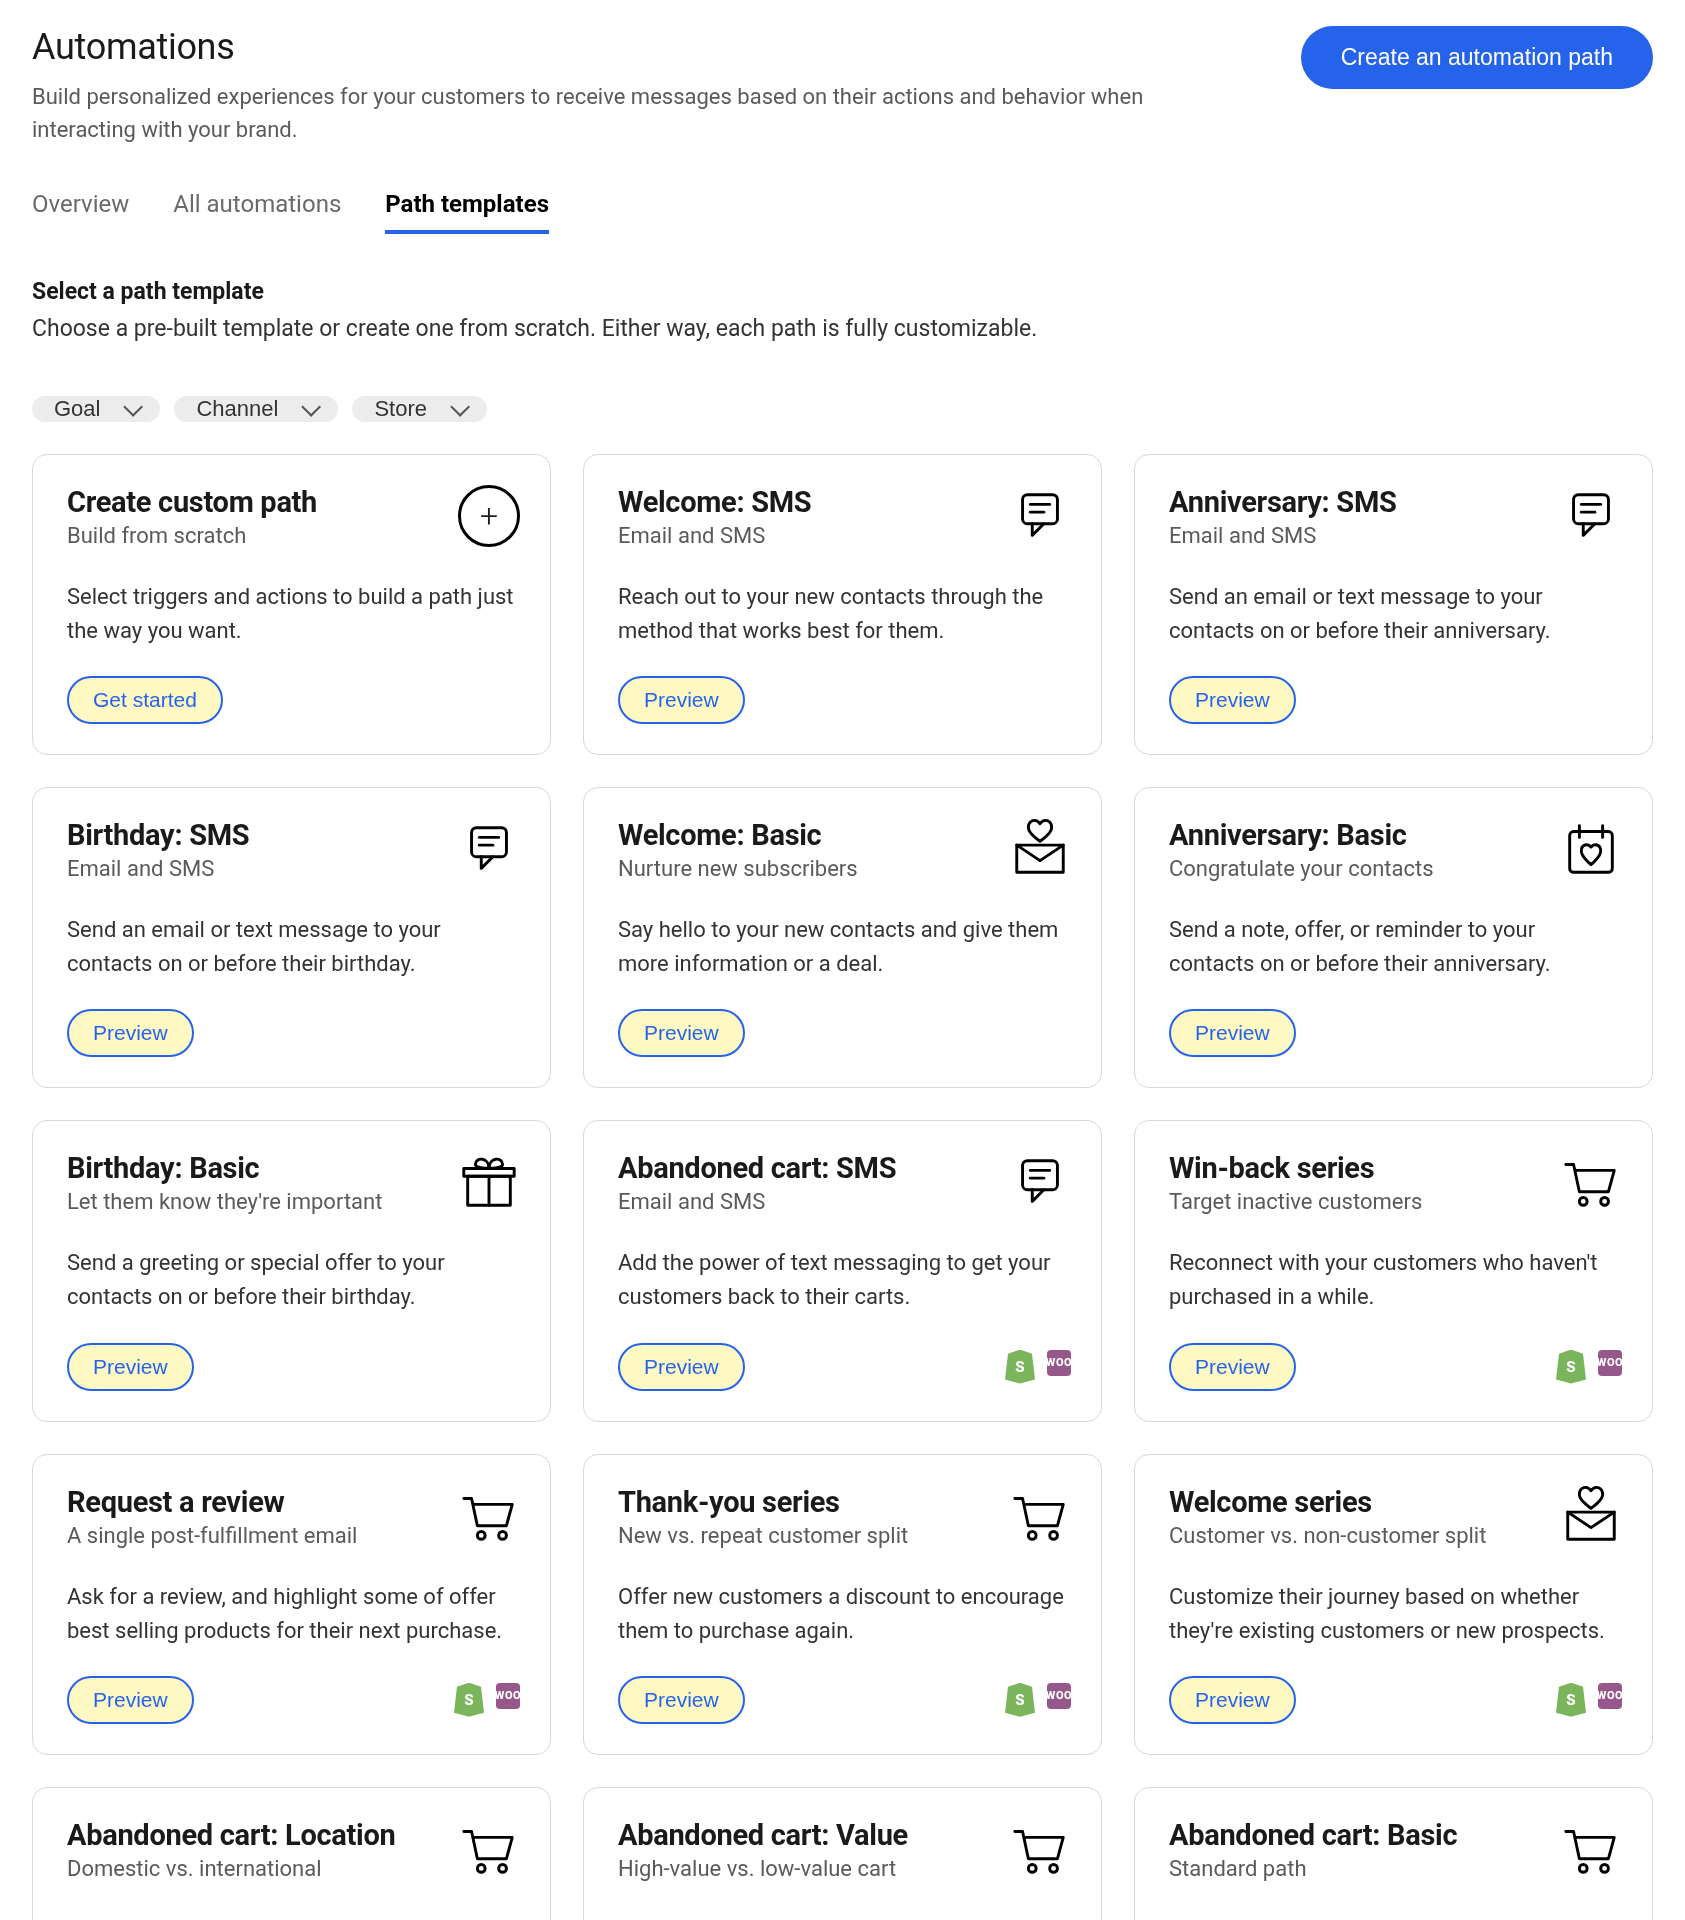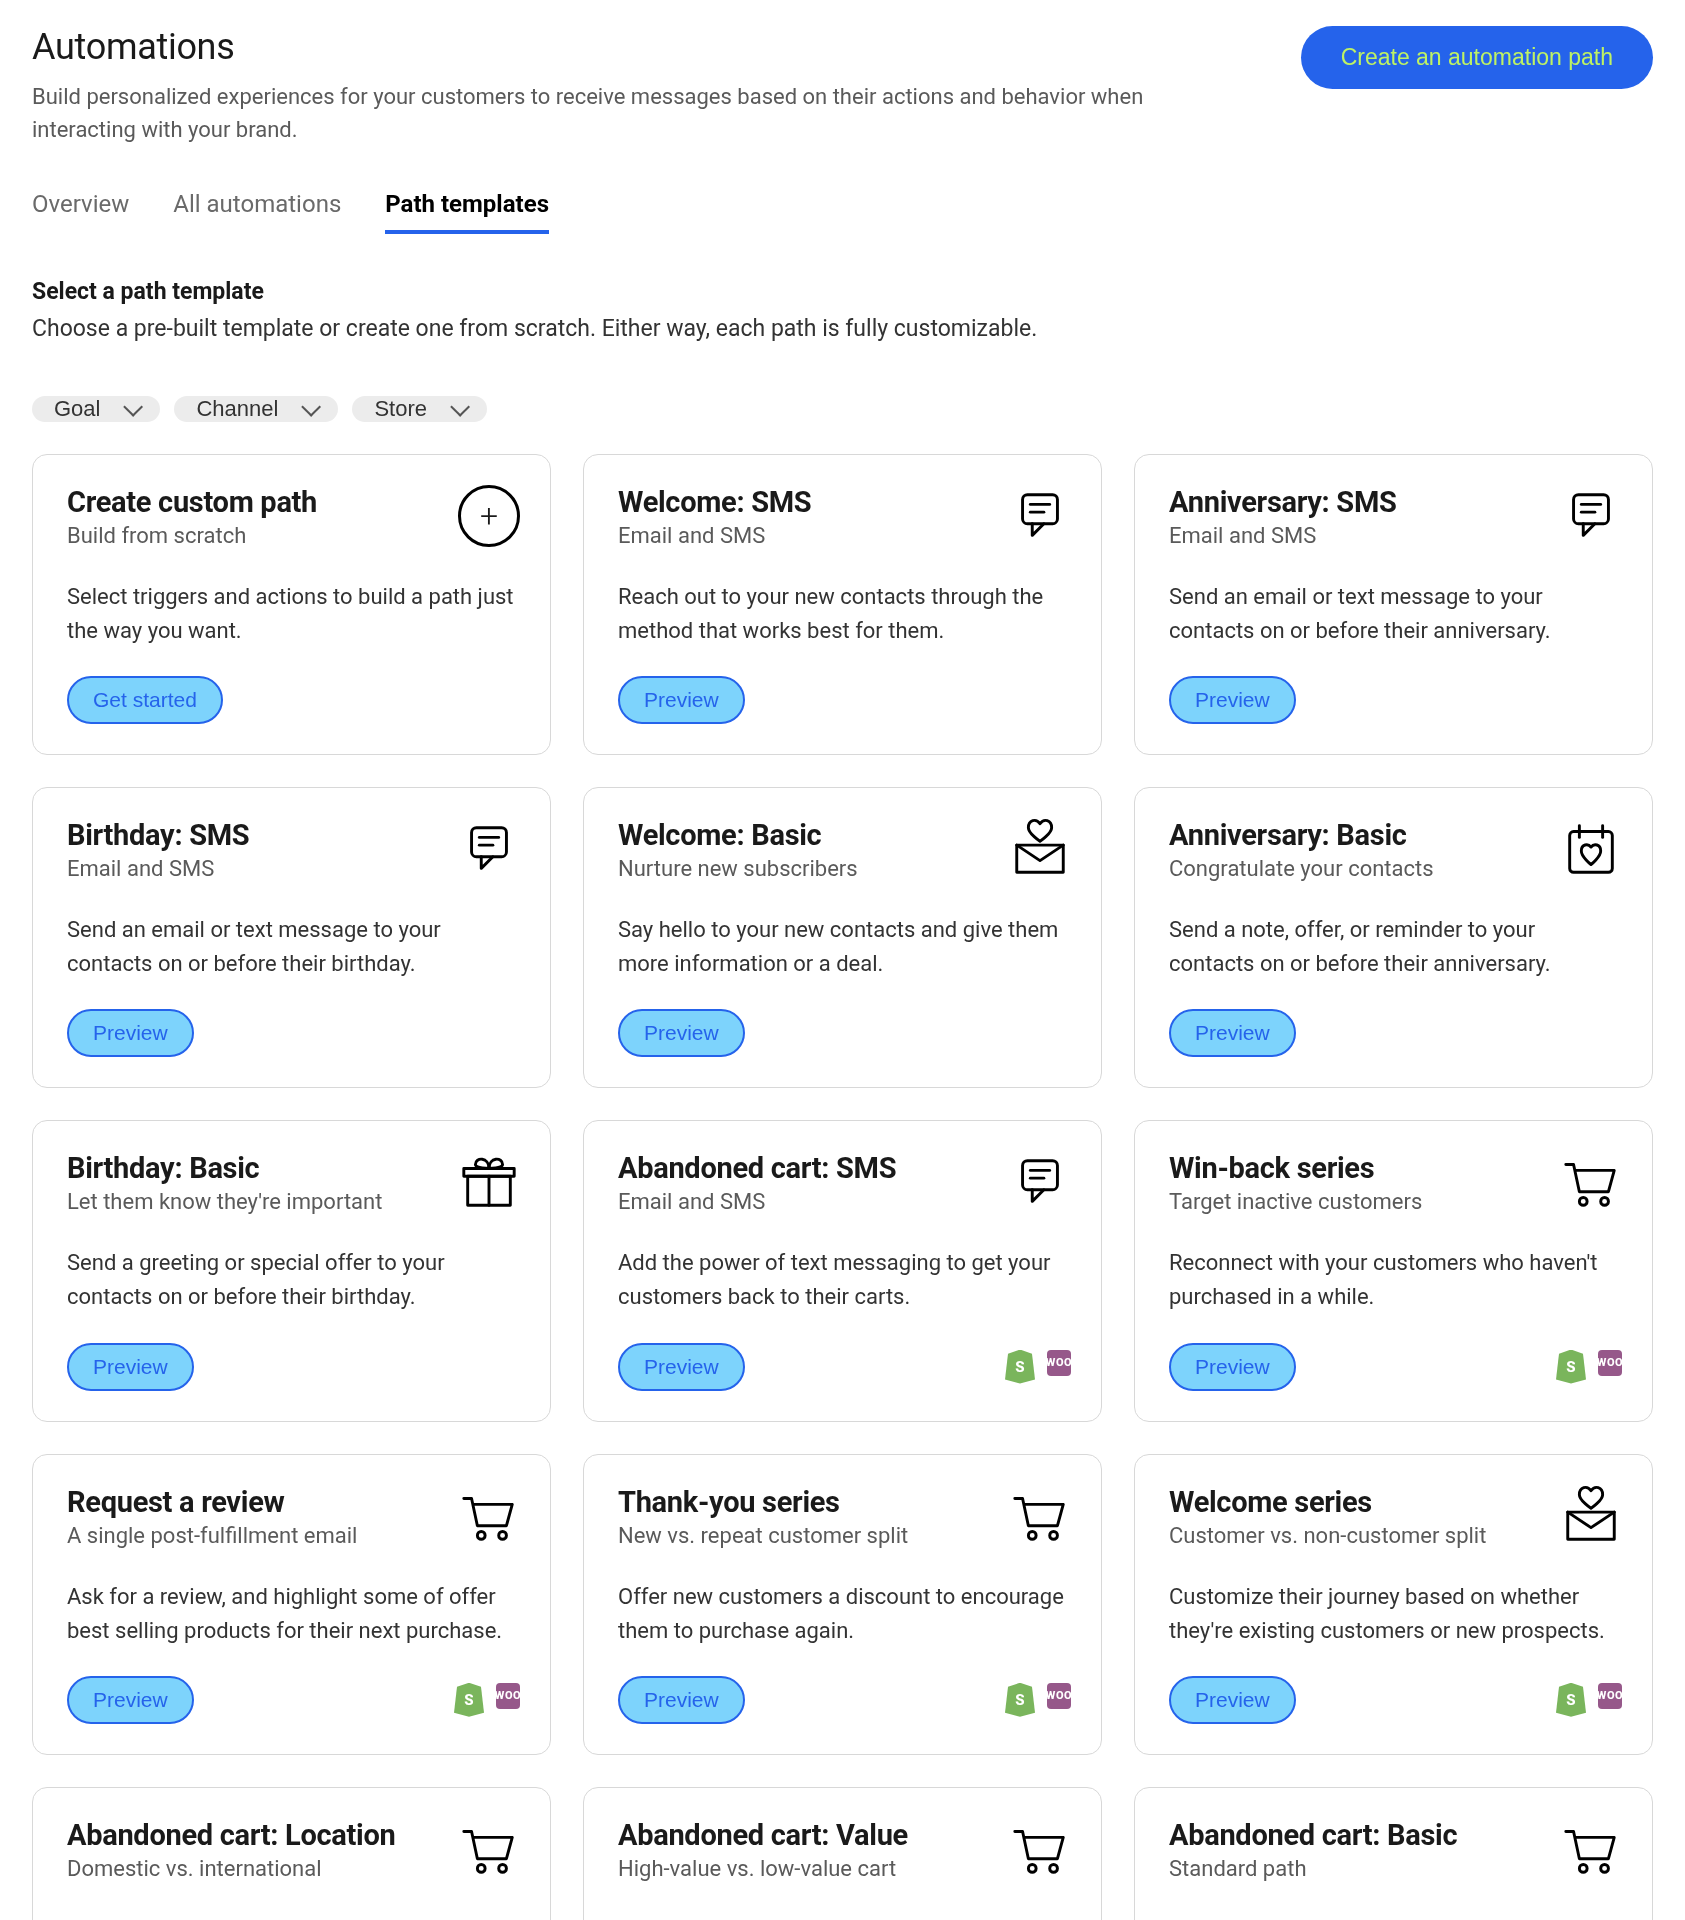--- a/index.html
+++ b/index.html
@@ -1,36 +1,36 @@
 <!DOCTYPE html>
 <html><head>
 <meta charset="utf-8">
 <style>
 *{box-sizing:border-box;margin:0;padding:0}
 body{font-family:-apple-system,BlinkMacSystemFont,"Segoe UI",Roboto,Helvetica,Arial,sans-serif;color:#1a1a1a;background:#fff;padding:26px 32px;width:1685px}
 .hdr{display:flex;justify-content:space-between;align-items:flex-start;margin-bottom:44px}
 h1{font-size:36px;font-weight:400;margin-bottom:12px;letter-spacing:-.3px}
 .sub{color:#5a5a5a;font-size:22px;line-height:1.5;max-width:1150px}
-.cta{background:#2563eb;color:#bef264;border:0;border-radius:999px;padding:18px 40px;font-size:23px;font-weight:500;cursor:pointer}
+.cta{background:#2563eb;color:#ffffff;border:0;border-radius:999px;padding:18px 40px;font-size:23px;font-weight:500;cursor:pointer}
 .tabs{display:flex;gap:44px;border-bottom:0;margin-bottom:44px}
 .tab{font-size:24px;color:#6a6a6a;padding-bottom:12px;cursor:pointer}
 .tab.act{color:#000;font-weight:700;border-bottom:4px solid #2563eb}
 .sect-t{font-weight:700;font-size:23px;margin-bottom:10px}
 .sect-d{font-size:23px;color:#333;margin-bottom:54px}
 .flt{display:flex;gap:14px;margin-bottom:32px}
 .pill{background:#ececec;border:0;border-radius:999px;padding:0 22px;font-size:22px;color:#333;cursor:pointer;display:flex;align-items:center;gap:24px}
 .chev{width:14px;height:14px;border-right:2px solid #555;border-bottom:2px solid #555;transform:rotate(45deg) translateY(-3px)}
 .grid{display:grid;grid-template-columns:repeat(3,1fr);gap:32px}
 .card{border:1px solid #d8d8d8;border-radius:15px;padding:30px 30px 30px 34px;background:#fff;display:flex;flex-direction:column;min-height:280px}
 .ch{display:flex;justify-content:space-between;align-items:flex-start;margin-bottom:6px}
 .ct{font-size:29px;font-weight:700;letter-spacing:-.3px}
 .cs{color:#5a5a5a;font-size:22px;margin-top:4px}
 .cd{color:#333;font-size:22px;line-height:1.55;margin-top:26px;flex:1}
 .cf{display:flex;justify-content:space-between;align-items:center;margin-top:28px}
-.pbtn{border:2px solid #2563eb;background:#7dd3fc;color:#2563eb;border-radius:999px;padding:10px 24px;font-size:21px;font-weight:500;cursor:pointer}
+.pbtn{border:2px solid #2563eb;background:#fef9c3;color:#2563eb;border-radius:999px;padding:10px 24px;font-size:21px;font-weight:500;cursor:pointer}
 .badges{display:flex;gap:12px}
 .bd{width:24px;height:26px;border-radius:4px;display:flex;align-items:center;justify-content:center;font-size:11px;font-weight:800;color:#fff}
 .shopify{position:relative;width:30px;height:34px}
 .shopify::before{content:"";position:absolute;inset:0;background:#7ab55c;clip-path:polygon(50% 0,90% 12%,100% 88%,50% 100%,0 88%,10% 12%)}
 .shopify::after{content:"S";position:absolute;inset:0;display:flex;align-items:center;justify-content:center;color:#fff;font-weight:800;font-size:15px}
 .woo{background:#96588a;letter-spacing:.5px}
 .ic{width:62px;height:62px;flex-shrink:0}
 .plus{width:62px;height:62px;border:3px solid #000;border-radius:50%;display:flex;align-items:center;justify-content:center;font-size:32px;font-weight:300}
 </style>
 </head>

